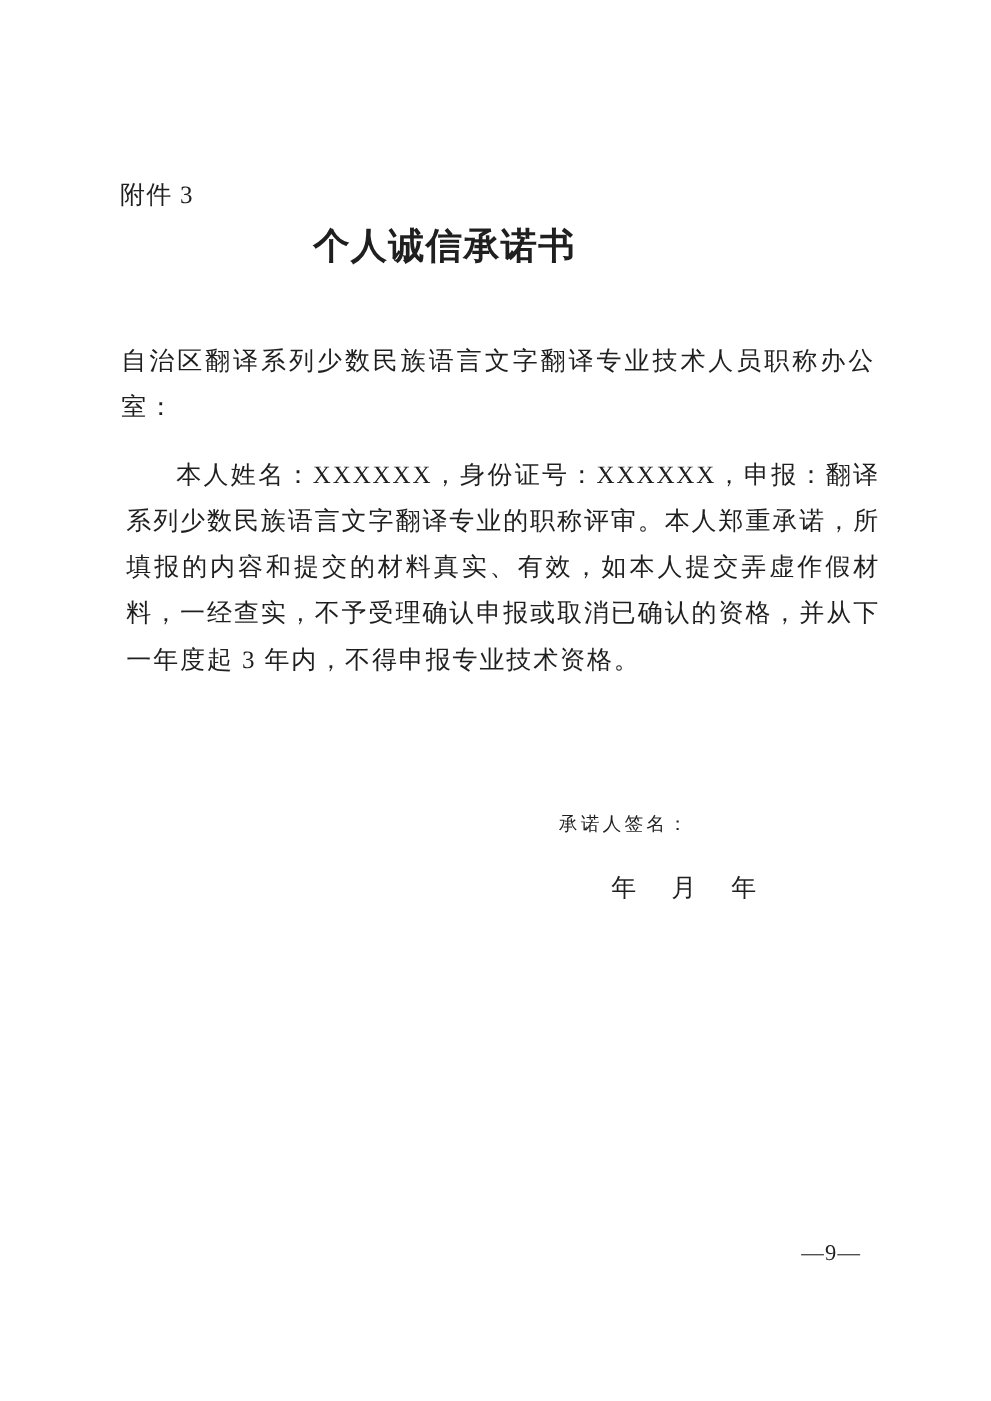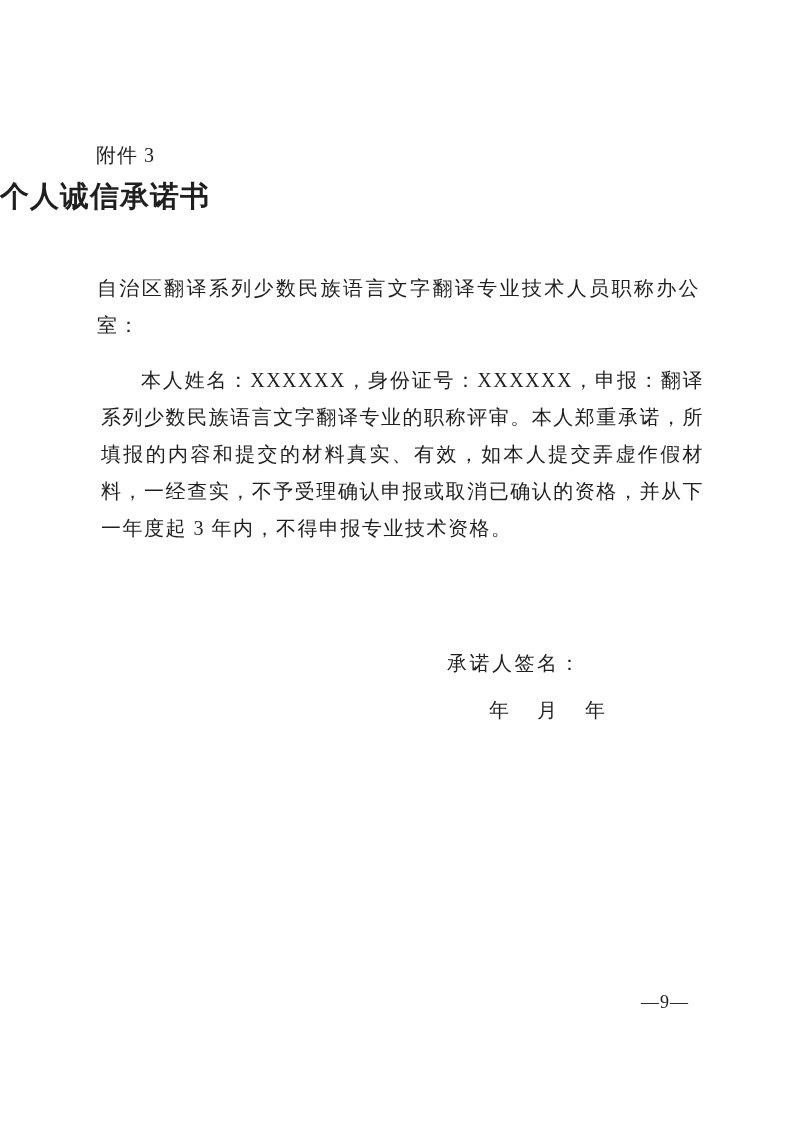--- a/index.html
+++ b/index.html
@@ -23,54 +23,53 @@
     font-size: 20px;
     letter-spacing: 1px;
     white-space: pre;
   }
   .doc-title {
     position: absolute;
     left: 0;
     right: 6px;
     top: 177px;
     margin: 0;
-    text-align: left;
+    text-align: center;
     font-size: 29px;
     font-weight: 700;
     letter-spacing: 1px;
   }
   .salutation {
     position: absolute;
     left: 97px;
     top: 271px;
     width: 603px;
     margin: 0;
     font-size: 20px;
     line-height: 37px;
     letter-spacing: 1.5px;
     text-align: justify;
-    font-family: Liberation Mono, monospace;
   }
   .body-para {
     position: absolute;
     left: 97px;
     top: 358px;
     width: 603px;
     margin: 4px;
     font-size: 20px;
     line-height: 37px;
     letter-spacing: 1.5px;
     text-align: justify;
     text-indent: 2em;
   }
   .signature-label {
     position: absolute;
     left: 447px;
     top: 650px;
-    font-size: 20px;
+    font-size: 15px;
     letter-spacing: 2.5px;
     white-space: nowrap;
   }
   .date-row {
     position: absolute;
     left: 489px;
     top: 697px;
     display: flex;
     gap: 28px;
     font-size: 20px;

